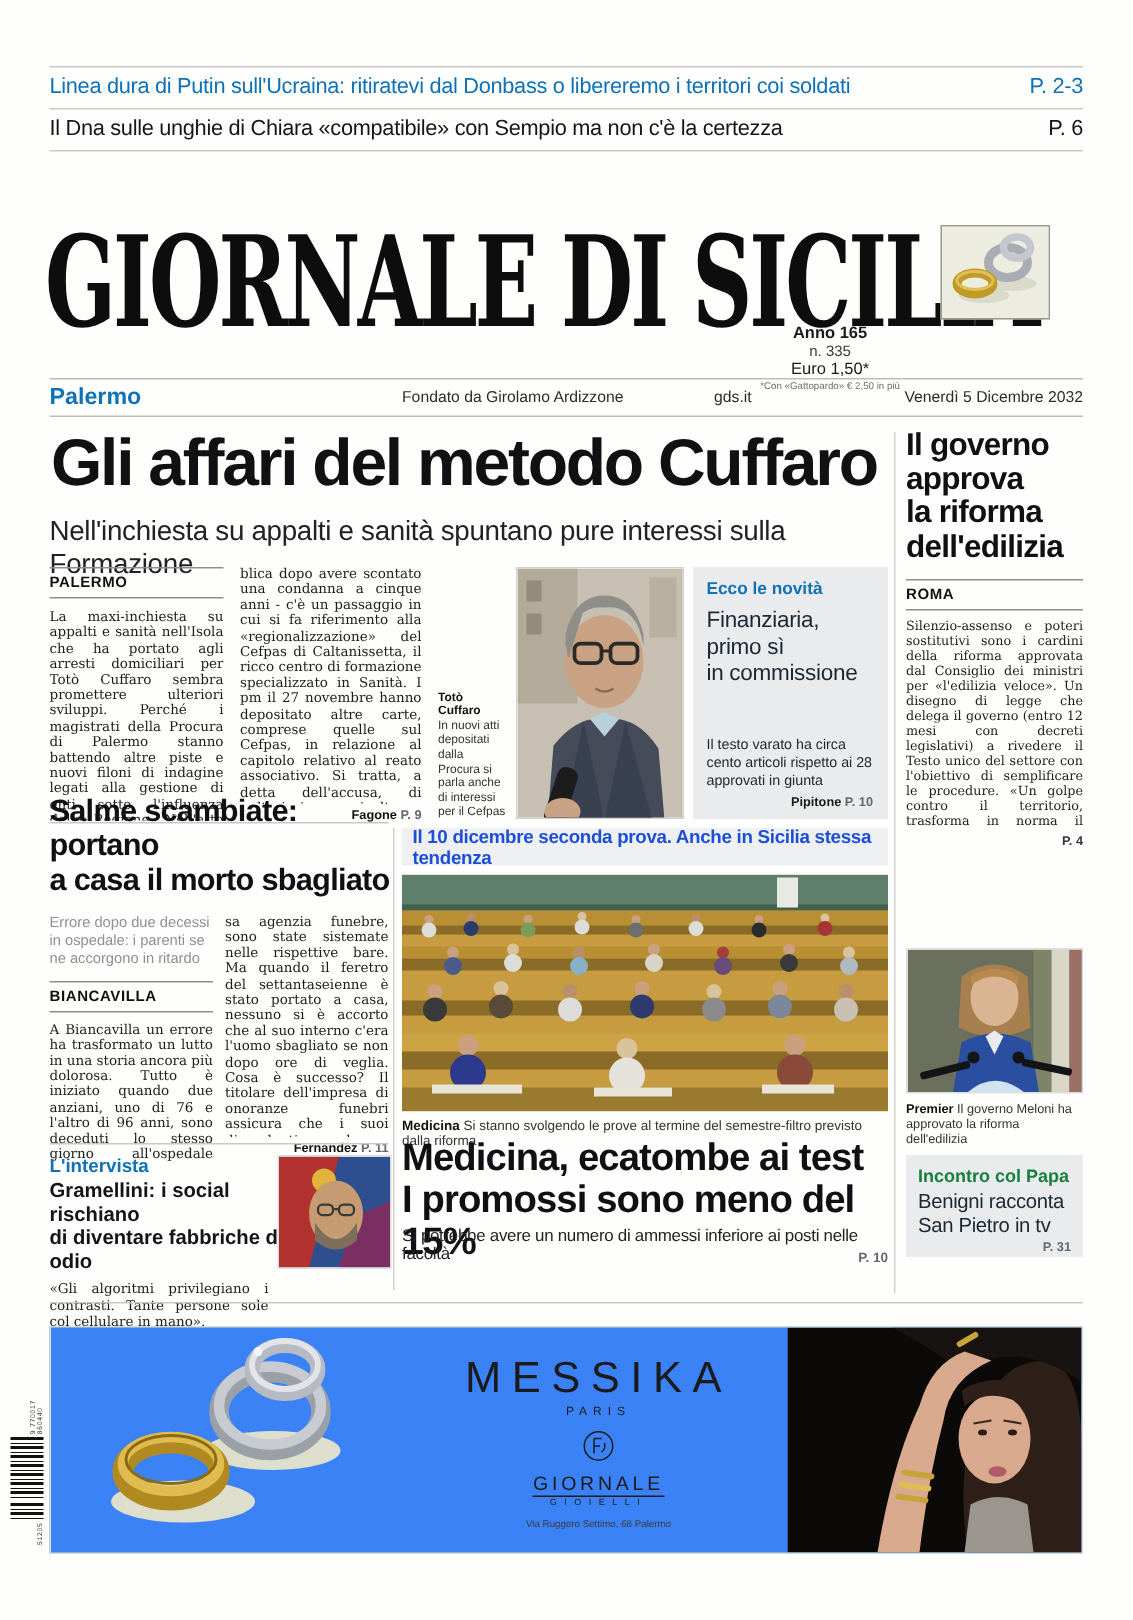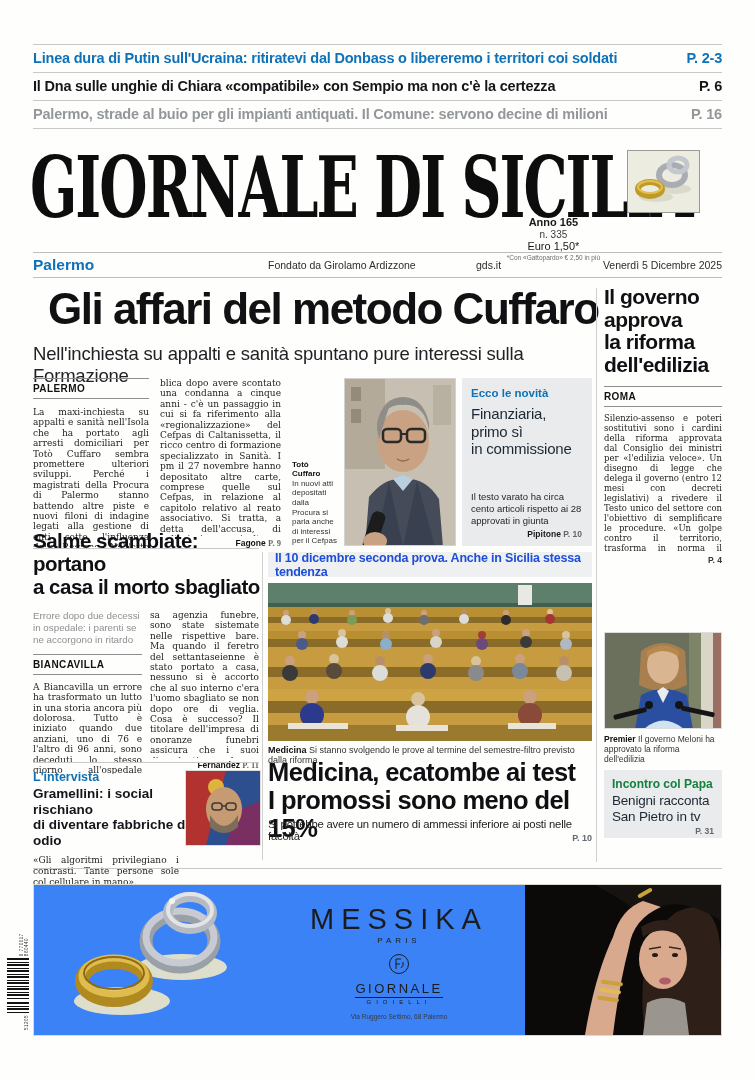--- a/index.html
+++ b/index.html
@@ -10,21 +10,21 @@
     font-family:"Liberation Sans", sans-serif; color:#1a1a18;
   }
   .preline { white-space:pre-line; }
   .rule-h { position:absolute; height:1px; background:#c9c9c9; }
   .rule-v { position:absolute; width:1px; background:#cfcfcf; }
 
   
   .topstrip { position:absolute; left:33px; top:44px; width:689px; }
   .toprow { display:flex; justify-content:space-between; align-items:center;
             border-top:1px solid #c9c9c9; padding:5px 0 6px 0;
-            font-weight:bold; font-size:14.5px; letter-spacing:-0.2px; }
+            font-weight:normal; font-size:14.5px; letter-spacing:-0.2px; }
   .toprow:last-child { border-bottom:1px solid #c9c9c9; }
   .toprow .pg { margin-left:14px; white-space:nowrap; }
   .c-blue { color:#0f72b8; } .c-black { color:#16161a; } .c-gray { color:#94979a; }
 
   
   .mast-title { position:absolute; left:30px; top:138px;
     font-family:"DejaVu Serif", serif; font-weight:bold; font-size:84px;
     letter-spacing:-3px; color:#0d0d0d; transform:scaleX(0.66); transform-origin:left top;
     white-space:nowrap; }
   .mast-thumb { position:absolute; left:627px; top:150px; width:73px; height:63px;
@@ -38,32 +38,32 @@
   
   .infobar { position:absolute; left:33px; top:252px; width:689px; height:26px;
     border-top:1px solid #bdbdbd; border-bottom:1px solid #bdbdbd;
     display:flex; align-items:center; font-size:10.5px; color:#2c2c2c; }
   .infobar .edition { color:#0f72b8; font-weight:bold; font-size:15.5px; }
   .infobar .founded { position:absolute; left:235px; }
   .infobar .site { position:absolute; left:443px; }
   .infobar .date { position:absolute; right:0; }
 
   
-  .lead-headline { position:absolute; left:48px; top:284px; width:560px;
+  .lead-headline { position:absolute; left:34px; top:284px; width:560px;
     font-size:44px; font-weight:bold; letter-spacing:-1.5px; color:#111114; }
   .lead-subhead { position:absolute; left:33px; top:343px; width:560px;
     font-size:18.5px; font-weight:400; color:#222226; letter-spacing:-0.2px; }
 
   .kickerblock { border-top:1px solid #8e8e8e; border-bottom:1px solid #8e8e8e;
     font-size:10px; font-weight:bold; letter-spacing:0.4px; padding:4px 0; color:#111; }
   .bodytext { font-family:"DejaVu Serif", serif; font-size:9px; line-height:10.4px;
     text-align:justify; color:#1d1d1b; }
   .byline { text-align:right; font-size:8.5px; margin-top:2px; }
   .byline .bn { font-weight:bold; color:#111; }
-  .byline .bp { font-weight:bold; color:#63686d;font-family:Liberation Serif, serif; }
+  .byline .bp { font-weight:bold; color:#63686d; }
 
   .lead-col1-kicker { position:absolute; left:33px; top:378px; width:116px; }
   .lead-col1 { position:absolute; left:33px; top:407px; width:116px; height:140px; overflow:hidden; }
   .lead-col2 { position:absolute; left:160px; top:378px; width:121px; height:170px; }
   .lead-col2 .bodytext { height:158px; overflow:hidden; }
 
   .lead-caption { position:absolute; left:292px; top:378px; width:47px; height:168px;
     display:flex; flex-direction:column; justify-content:flex-end;
     font-size:8px; line-height:9.6px; color:#333; }
   .lead-caption .cap-t { font-weight:bold; color:#111; }
@@ -157,24 +157,20 @@
 
   <div class="topstrip">
     <div class="toprow c-blue">
       <span>Linea dura di Putin sull'Ucraina: ritiratevi dal Donbass o libereremo i territori coi soldati</span>
       <span class="pg">P. 2-3</span>
     </div>
     <div class="toprow c-black">
       <span>Il Dna sulle unghie di Chiara «compatibile» con Sempio ma non c'è la certezza</span>
       <span class="pg">P. 6</span>
     </div>
-    <div class="toprow c-gray">
-      <span>Palermo, strade al buio per gli impianti antiquati. Il Comune: servono decine di milioni</span>
-      <span class="pg">P. 16</span>
-    </div>
   </div>
 
   <div class="mast-title">GIORNALE DI SICILIA</div>
   <div class="mast-thumb">
     <svg width="71" height="61" viewBox="0 0 71 61">
       <rect width="71" height="61" fill="#ecede0"></rect>
       <ellipse cx="28" cy="46" rx="17" ry="5" fill="#d9dac9"></ellipse>
       <ellipse cx="47" cy="38" rx="16" ry="5" fill="#d9dac9"></ellipse>
       <ellipse cx="44" cy="24" rx="13" ry="10" fill="none" stroke="#a9adb3" stroke-width="6"></ellipse>
       <ellipse cx="50" cy="14" rx="9" ry="7" fill="none" stroke="#c4c8ce" stroke-width="5"></ellipse>
@@ -186,21 +182,21 @@
     <div class="a">Anno 165</div>
     <div class="n">n. 335</div>
     <div class="p">Euro 1,50*</div>
     <div class="note">*Con «Gattopardo» € 2,50 in più</div>
   </div>
 
   <div class="infobar">
     <span class="edition">Palermo</span>
     <span class="founded">Fondato da Girolamo Ardizzone</span>
     <span class="site">gds.it</span>
-    <span class="date">Venerdì 5 Dicembre 2025</span>
+    <span class="date">Venerdì 5 Dicembre 2032</span>
   </div>
 
   <div class="lead-headline">Gli affari del metodo Cuffaro</div>
   <div class="lead-subhead">Nell'inchiesta su appalti e sanità spuntano pure interessi sulla Formazione</div>
 
   <div class="lead-col1-kicker kickerblock">PALERMO</div>
   <div class="lead-col1 bodytext">La maxi-inchiesta su appalti e sanità nell'Isola che ha portato agli arresti domiciliari per Totò Cuffaro sembra promettere ulteriori sviluppi. Perché i magistrati della Procura di Palermo stanno battendo altre piste e nuovi filoni di indagine legati alla gestione di enti sotto l'influenza della Regione. Nell'atto d'accusa con il quale il gip di Palermo ha spedito ai domiciliari l'ex presidente della Regione - tornato sulla scena pub-</div>
   <div class="lead-col2">
     <div class="bodytext">blica dopo avere scontato una condanna a cinque anni - c'è un passaggio in cui si fa riferimento alla «regionalizzazione» del Cefpas di Caltanissetta, il ricco centro di formazione specializzato in Sanità. I pm il 27 novembre hanno depositato altre carte, comprese quelle sul Cefpas, in relazione al capitolo relativo al reato associativo. Si tratta, a detta dell'accusa, di «ulteriori risultanze relative a un altro illecito affare che avrebbe interessato l'ex presidente Cuffaro».</div>
     <div class="byline">

